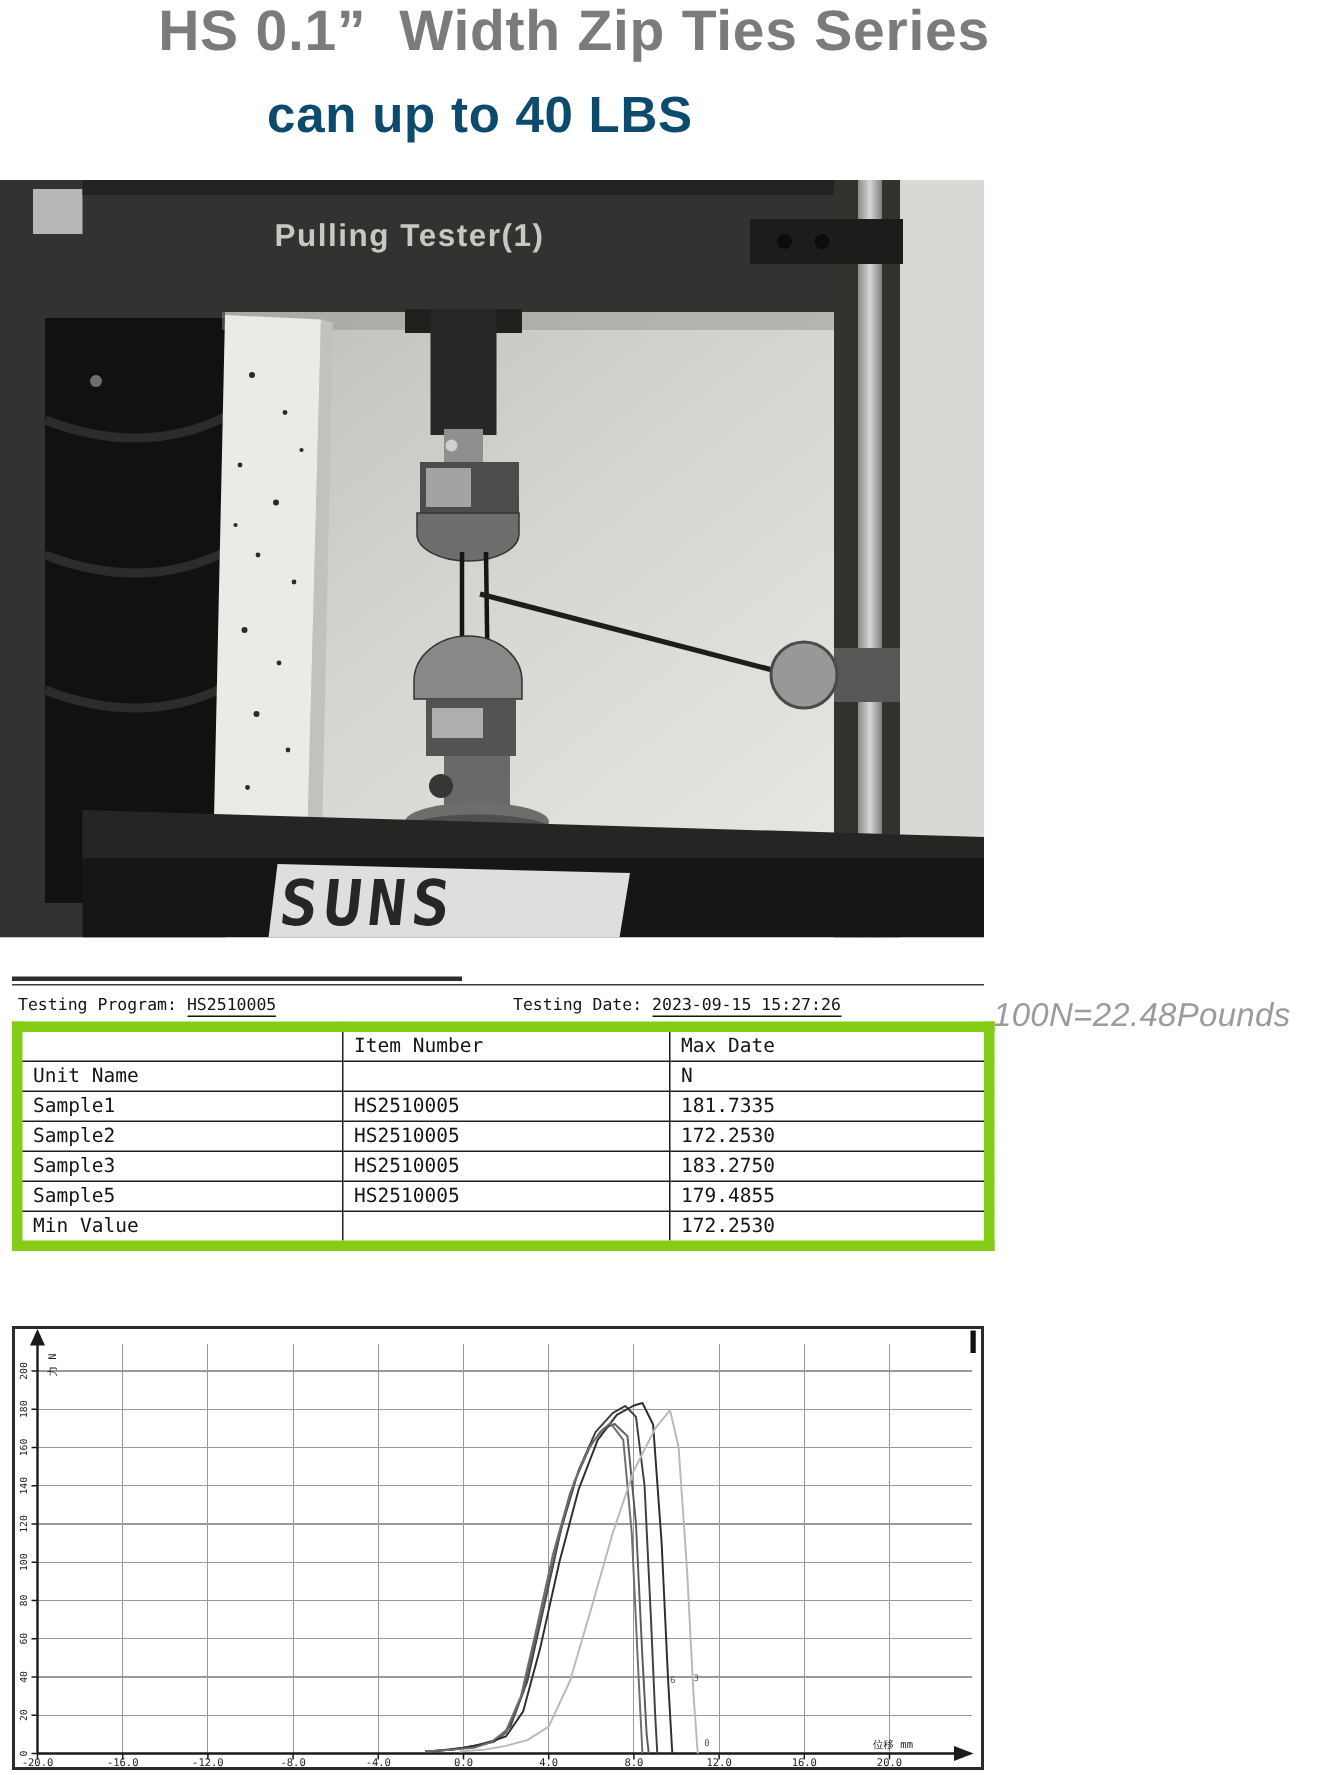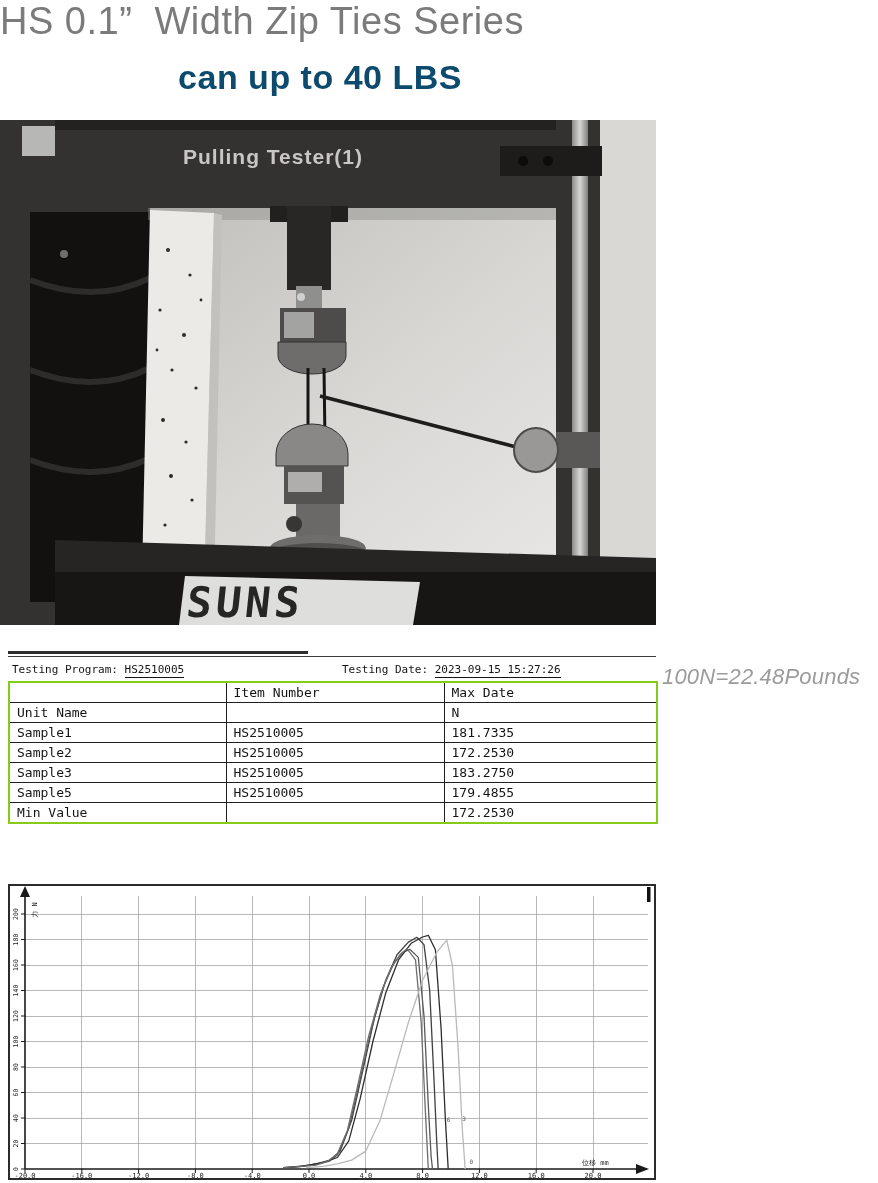--- a/index.html
+++ b/index.html
@@ -1,36 +1,36 @@
 <!DOCTYPE html>
 <html><head>
 <meta charset="utf-8">
 <style>
   html,body{margin:0;padding:0;background:#fff;}
   .page{position:relative;width:878px;height:1183px;background:#fff;overflow:hidden;
         font-family:"Liberation Sans",sans-serif;}
   
-  .title-line1{position:absolute;top:0px;left:0;width:660px;text-align:left;
-    font-size:38px;font-weight:normal;color:#7b7b7b;letter-spacing:0.5px;white-space:pre;}
+  .title-line1{position:absolute;top:0px;left:0;width:660px;text-align:right;
+    font-size:38px;font-weight:bold;color:#7b7b7b;letter-spacing:0.5px;white-space:pre;}
   .title-line2{position:absolute;top:58px;left:0;width:640px;text-align:center;
     font-size:34px;font-weight:bold;color:#0c4a6e;letter-spacing:0.5px;}
   
   .photo{position:absolute;left:0;top:120px;width:688px;height:505px;}
   
   .rule-thick{position:absolute;left:8px;top:651px;width:300px;height:3px;background:#2e2e2e;}
   .rule-thin{position:absolute;left:8px;top:656px;width:648px;height:1px;background:#3c3c3c;}
   .report-head{position:absolute;left:10px;top:663px;width:646px;height:18px;
     font-family:"DejaVu Sans Mono",monospace;font-size:11px;color:#141414;}
   .prog-group{position:absolute;left:2px;top:0;white-space:pre;}
   .date-group{position:absolute;left:290px;top:0;white-space:pre;margin-left:42px;}
   .uline{border-bottom:1px solid #141414;padding-bottom:1px;}
   table.report-table{position:absolute;left:8px;top:681px;width:648px;
     border-collapse:collapse;table-layout:fixed;
     font-family:"DejaVu Sans Mono",monospace;font-size:13px;color:#141414;background:#fff;
-    border:2px solid #84cc16;}
+    border:7px solid #84cc16;}
   table.report-table td{border:1px solid #1f1f1f;height:19px;padding:0 2px 0 7px;
     white-space:nowrap;overflow:hidden;}
   .conv-note{position:absolute;left:662px;top:664px;width:216px;
     font-size:22px;color:#9b9b9b;letter-spacing:0.2px;font-style:italic;}
   
   .chart-box{position:absolute;left:8px;top:884px;width:644px;height:292px;
     border:2px solid #2b2b2b;background:#fff;}
 </style>
 </head>
 <body>

